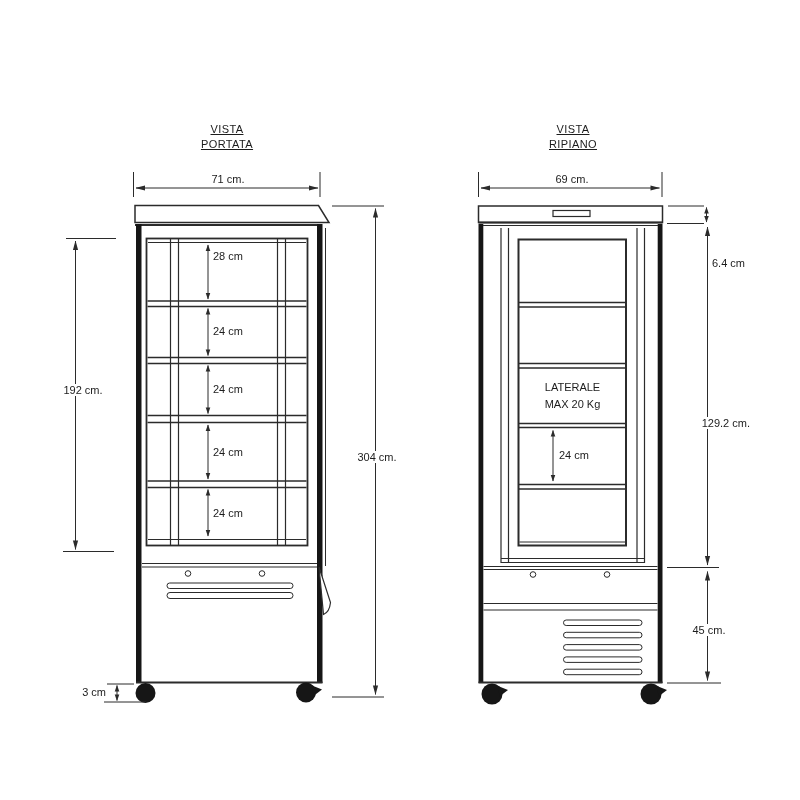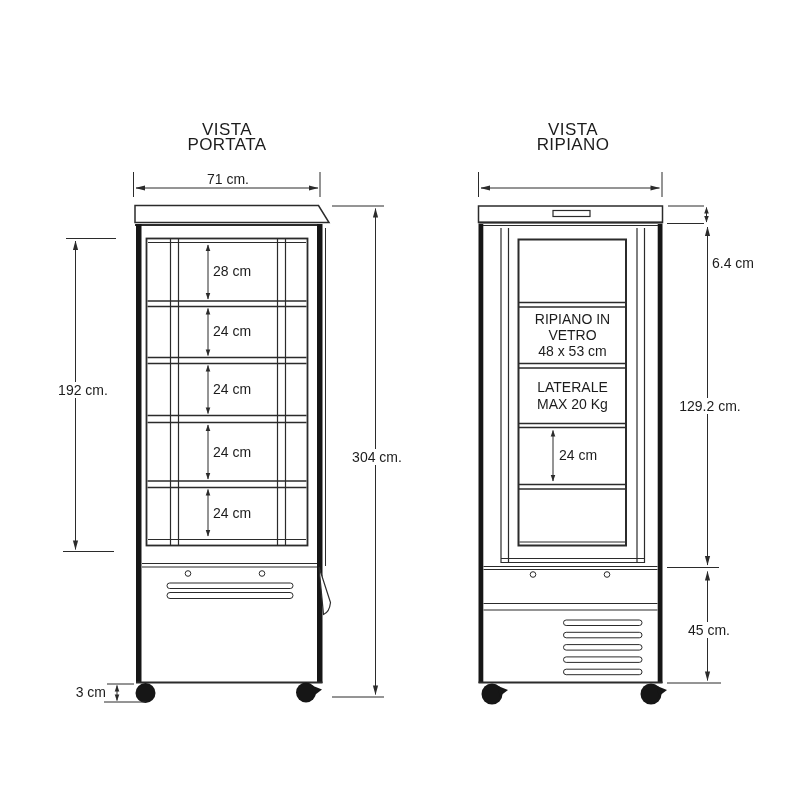--- a/index.html
+++ b/index.html
@@ -11,24 +11,24 @@
     color:var(--text);
   }
   #drawing{position:absolute;left:0;top:0;}
   .ln{stroke:var(--line);fill:none;stroke-linecap:butt;}
   .w1{stroke-width:1px;} .w12{stroke-width:1.2px;} .w15{stroke-width:1.5px;}
   .w18{stroke-width:1.8px;} .w2{stroke-width:2px;}
   .blk{fill:#161616;stroke:none;}
   .wht{fill:#ffffff;}
   .dim{marker-start:url(#ah);marker-end:url(#ah);}
   .dimS{marker-start:url(#ahs);marker-end:url(#ahs);}
-  .lbl{position:absolute;font-size:14px;line-height:16px;white-space:nowrap;color:var(--text);}
+  .lbl{position:absolute;font-size:11px;line-height:16px;white-space:nowrap;color:var(--text);}
   .ctr{text-align:center;}
   .onln{background:var(--bg);padding:0 2px;}
-  .title{font-size:17px;letter-spacing:.4px;line-height:15px;}
+  .title{font-size:11px;letter-spacing:.4px;line-height:15px;text-decoration:underline;}
 </style>
 </head>
 <body>
 
 <div id="stage">
 
   <svg id="drawing" width="800" height="800" viewBox="0 0 800 800">
     <defs>
       <marker id="ah" markerUnits="userSpaceOnUse" markerWidth="10" markerHeight="7" refX="9.5" refY="3" orient="auto-start-reverse">
         <path d="M10,3 L0.5,0.4 L0.5,5.6 Z" fill="#2b2b2b"></path>
@@ -197,40 +197,36 @@
       <line x1="707.5" y1="571.5" x2="707.5" y2="680.5" class="ln w1 dim"></line>
       <line x1="667" y1="683" x2="721" y2="683" class="ln w1"></line>
     </g>
   </svg>
 
   <div class="lbl title ctr" style="left:147px;top:122px;width:160px;">
     <div>VISTA</div>
     <div>PORTATA</div>
   </div>
   <div class="lbl ctr" style="left:153px;top:171px;width:150px;">71 cm.</div>
-  <div class="lbl" style="left:213px;top:263px;">28 cm</div>
+  <div class="lbl" style="left:213px;top:248px;">28 cm</div>
   <div class="lbl" style="left:213px;top:323px;">24 cm</div>
   <div class="lbl" style="left:213px;top:381px;">24 cm</div>
   <div class="lbl" style="left:213px;top:444px;">24 cm</div>
   <div class="lbl" style="left:213px;top:505px;">24 cm</div>
   <div class="lbl ctr" style="left:46px;top:382px;width:74px;"><span class="onln">192 cm.</span></div>
   <div class="lbl ctr" style="left:342px;top:449px;width:70px;"><span class="onln">304 cm.</span></div>
   <div class="lbl" style="left:58px;top:684px;width:48px;text-align:right;">3 cm</div>
 
   <div class="lbl title ctr" style="left:493px;top:122px;width:160px;">
     <div>VISTA</div>
     <div>RIPIANO</div>
   </div>
+  <div class="lbl ctr" style="left:492px;top:171px;width:160px;">69 cm.</div>
   <div class="lbl" style="left:712px;top:207px;margin-top:48px;">6.4 cm</div>
-  <div class="lbl ctr" style="left:512px;top:311px;width:121px;line-height:16px;">
-    <div>RIPIANO IN</div>
-    <div>VETRO</div>
-    <div>48 x 53 cm</div>
-  </div>
   <div class="lbl ctr" style="left:512px;top:379px;width:121px;line-height:17px;">
     <div>LATERALE</div>
     <div>MAX 20 Kg</div>
   </div>
   <div class="lbl" style="left:559px;top:447px;">24 cm</div>
-  <div class="lbl ctr" style="left:668px;top:398px;width:84px;"><span class="onln">129.2 cm.</span></div>
+  <div class="lbl ctr" style="left:668px;top:415px;width:84px;text-align:right;"><span class="onln">129.2 cm.</span></div>
   <div class="lbl ctr" style="left:670px;top:622px;width:78px;"><span class="onln">45 cm.</span></div>
 
 </div>
 
 </body></html>

